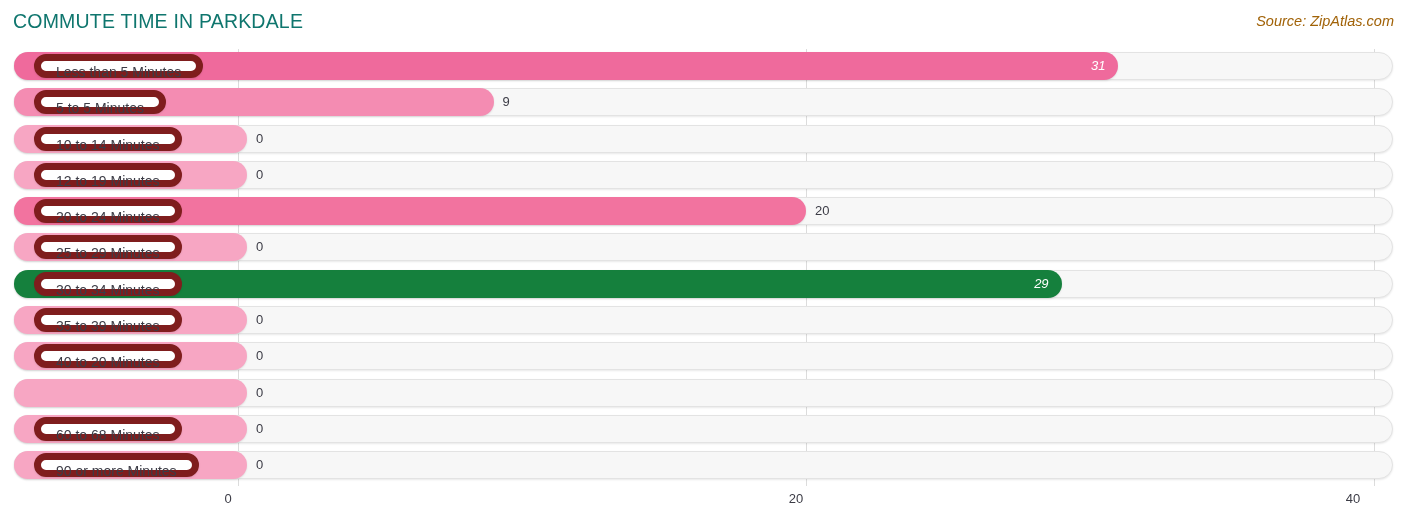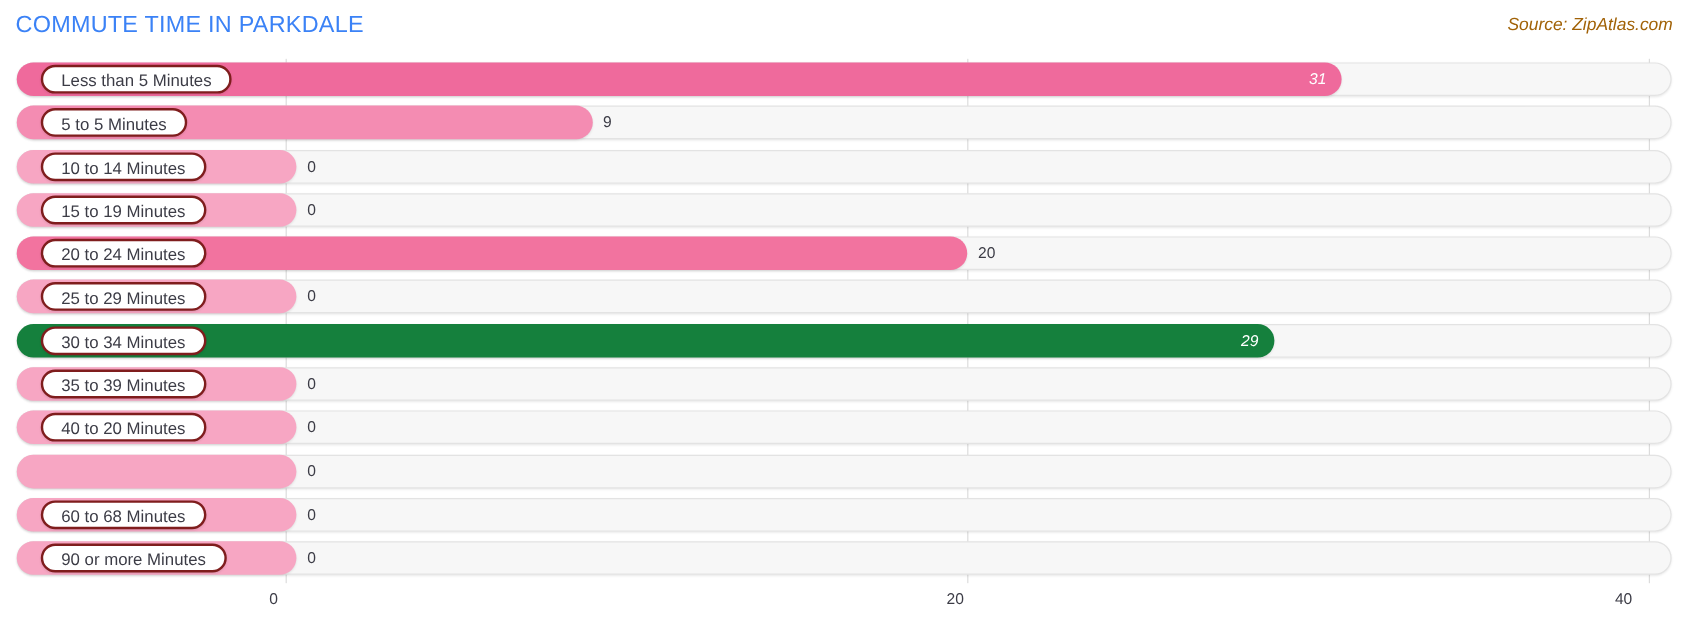--- a/index.html
+++ b/index.html
@@ -20,21 +20,21 @@
     width: 1406px;
     height: 523px;
   }
   
   .chart-title {
     position: absolute;
     left: 13px;
     top: 10px;
     font-size: 19.5px;
     letter-spacing: 0.2px;
-    color: #3b82f6;
+    color: #0f766e;
     font-weight: 400;
     white-space: nowrap;
   }
   .chart-source {
     position: absolute;
     right: 12px;
     top: 13px;
     font-size: 14.5px;
     font-style: italic;
     color: #a16207;
@@ -108,21 +108,21 @@
     font-size: 13px;
     color: #3c3c46;
     white-space: nowrap;
   }
   .cat-pill {
     position: absolute;
     left: 34px;
     top: 5px;
     height: 24px;
     background: #ffffff;
-    border: 2px solid #7f1d1d;
+    border: 7px solid #7f1d1d;
     border-radius: 13px;
     box-sizing: border-box;
     padding: 0 15px;
     line-height: 22px;
     font-size: 14px;
     color: #3c3c46;
     white-space: nowrap;
     box-shadow: 0 1px 2px rgba(0,0,0,0.10);
   }
   
@@ -173,21 +173,21 @@
         <div class="row">
           <div class="track"></div>
           <div class="bar" style="width: 233px; background: rgb(247, 166, 195);"></div>
           <span class="bar-value-out" style="left: 256px;">0</span>
           <div class="cat-pill">10 to 14 Minutes</div>
         </div>
         <div class="row">
           <div class="track"></div>
           <div class="bar" style="width: 233px; background: rgb(247, 166, 195);"></div>
           <span class="bar-value-out" style="left: 256px;">0</span>
-          <div class="cat-pill">15 to 19 Minutes</div>
+          <div class="cat-pill">12 to 19 Minutes</div>
         </div>
         <div class="row">
           <div class="track"></div>
           <div class="bar" style="width: 792px; background: rgb(242, 115, 159);"></div>
           <span class="bar-value-out" style="left: 815px;">20</span>
           <div class="cat-pill">20 to 24 Minutes</div>
         </div>
         <div class="row">
           <div class="track"></div>
           <div class="bar" style="width: 233px; background: rgb(247, 166, 195);"></div>

